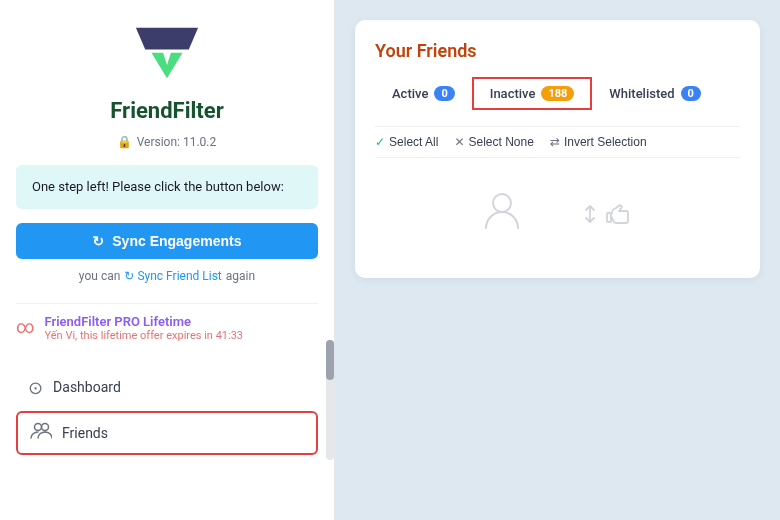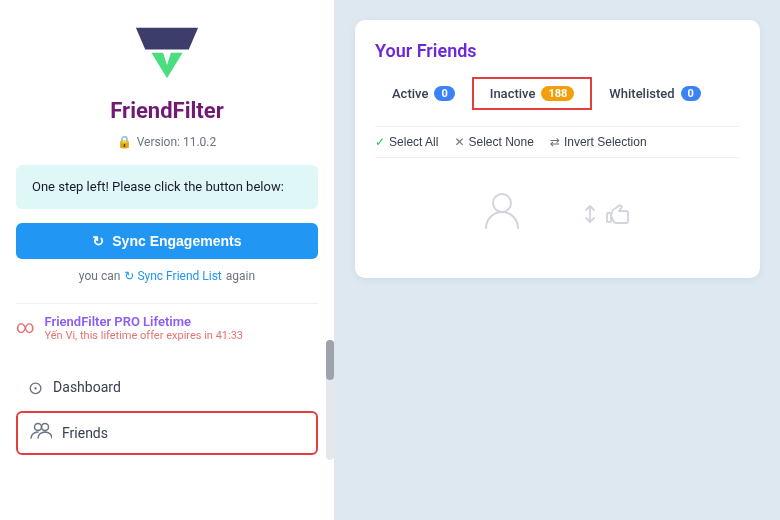--- a/index.html
+++ b/index.html
@@ -34,21 +34,21 @@
 
     .logo-svg {
       width: 80px;
       height: 70px;
       margin-bottom: 8px;
     }
 
     .app-name {
       font-size: 22px;
       font-weight: 700;
-      color: #701a75;
+      color: #14532d;
       margin-bottom: 4px;
     }
 
     .version-text {
       font-size: 12px;
       color: #6b7280;
       display: flex;
       align-items: center;
       gap: 4px;
       margin-bottom: 16px;
@@ -185,21 +185,21 @@
     .friends-card {
       background: #ffffff;
       border-radius: 10px;
       padding: 20px;
       box-shadow: 0 2px 8px rgba(0,0,0,0.06);
     }
 
     .card-title {
       font-size: 18px;
       font-weight: 600;
-      color: #6d28d9;
+      color: #c2410c;
       margin-bottom: 16px;
     }
 
     .tabs-row {
       display: flex;
       gap: 0;
       margin-bottom: 16px;
       align-items: center;
     }
 

